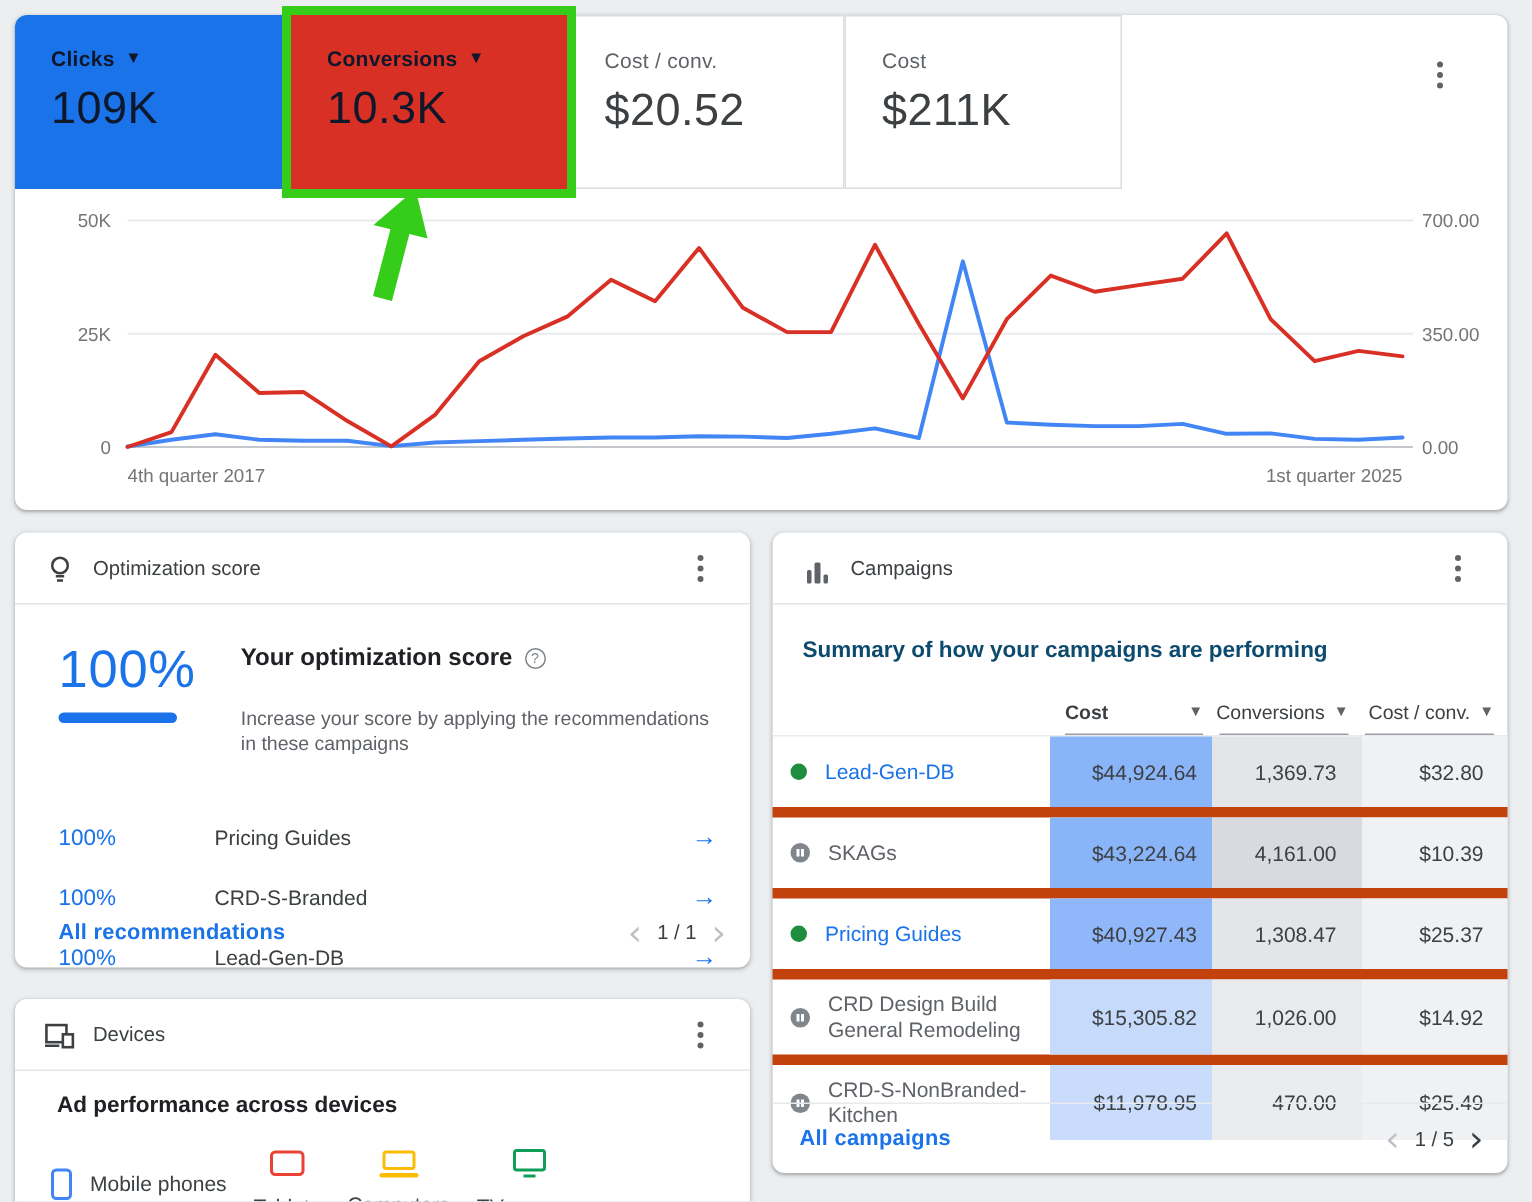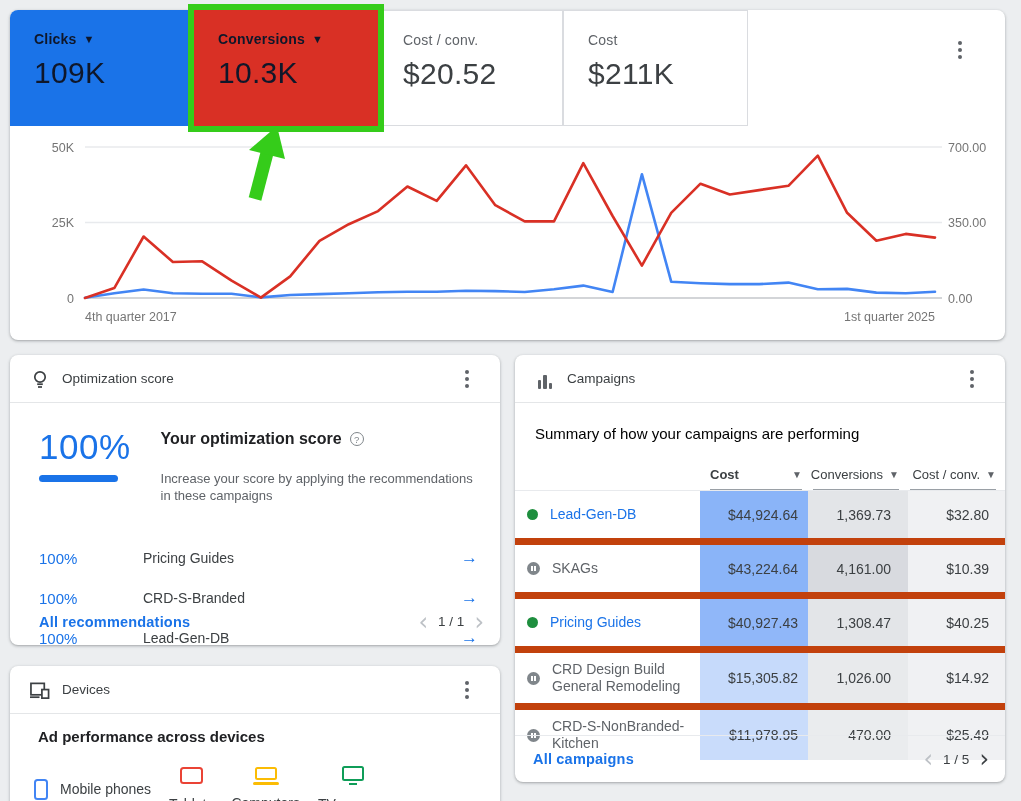--- a/index.html
+++ b/index.html
@@ -63,21 +63,21 @@
   .cfoot { position:absolute; left:0; bottom:0; width:100%; height:47px; display:flex; align-items:center; justify-content:space-between; padding:0 16px 0 29px; }
   .flink { color:#1A73E8; font-size:14.5px; font-weight:bold; letter-spacing:.2px; cursor:pointer; }
   .pager { display:flex; align-items:center; gap:10px; font-size:13.5px; color:#3C4043; }
   .chev { font-size:24px; line-height:20px; font-family:"DejaVu Sans", sans-serif; cursor:pointer; }
   .chev.dim { color:#BDC1C6; }
   .chev.on { color:#3C4043; }
   .opt .cfoot { border-top:none; }
 
   
   .camp { left:515px; top:355px; width:490px; height:427px; }
-  .camp-summary { position:absolute; left:20px; top:70px; font-size:15px; font-weight:normal; color:#000000; }
+  .camp-summary { position:absolute; left:20px; top:70px; font-size:15px; font-weight:bold; color:#0c4a6e; }
   .camp-headrow { position:absolute; left:0; top:108px; width:100%; height:27px; }
   .camp-hcell { position:absolute; bottom:0; border-bottom:1px solid #9AA0A6; padding-bottom:7px; font-size:13px; color:#3C4043; display:flex; align-items:center; cursor:pointer; }
   .camp-hcell .caret { color:#5F6368; margin-left:6px; font-size:10px; }
   .hc0 { left:195px; width:92px; font-weight:bold; justify-content:space-between; }
   .hc1 { left:298px; width:86px; justify-content:flex-end; }
   .hc2 { left:395px; width:86px; justify-content:flex-end; }
   .camp-table { position:absolute; left:0; top:135px; width:100%; }
   .crow { display:flex; align-items:stretch; border-top:7px solid #c2410c; cursor:pointer; }
   .crow:first-child { border-top:1px solid #E8EAED; }
   .ccell { display:flex; align-items:center; font-size:14px; }
@@ -292,21 +292,21 @@
         <div class="ccell c-cpc" style="background: rgb(240, 241, 243);">$10.39</div>
       </div>
 
       <div class="crow enabled">
         <div class="ccell c-name">
           <span class="dot-enabled"></span>
           <span class="nm">Pricing Guides</span>
         </div>
         <div class="ccell c-cost" style="background: rgb(144, 183, 249);">$40,927.43</div>
         <div class="ccell c-conv" style="background: rgb(227, 229, 232);">1,308.47</div>
-        <div class="ccell c-cpc" style="background: rgb(240, 241, 243);">$40.25</div>
+        <div class="ccell c-cpc" style="background: rgb(240, 241, 243);">$25.37</div>
       </div>
 
       <div class="crow paused">
         <div class="ccell c-name">
           <span class="dot-paused">
               <i></i>
               <i></i>
             </span>
           <span class="nm">CRD Design Build General Remodeling</span>
         </div>

